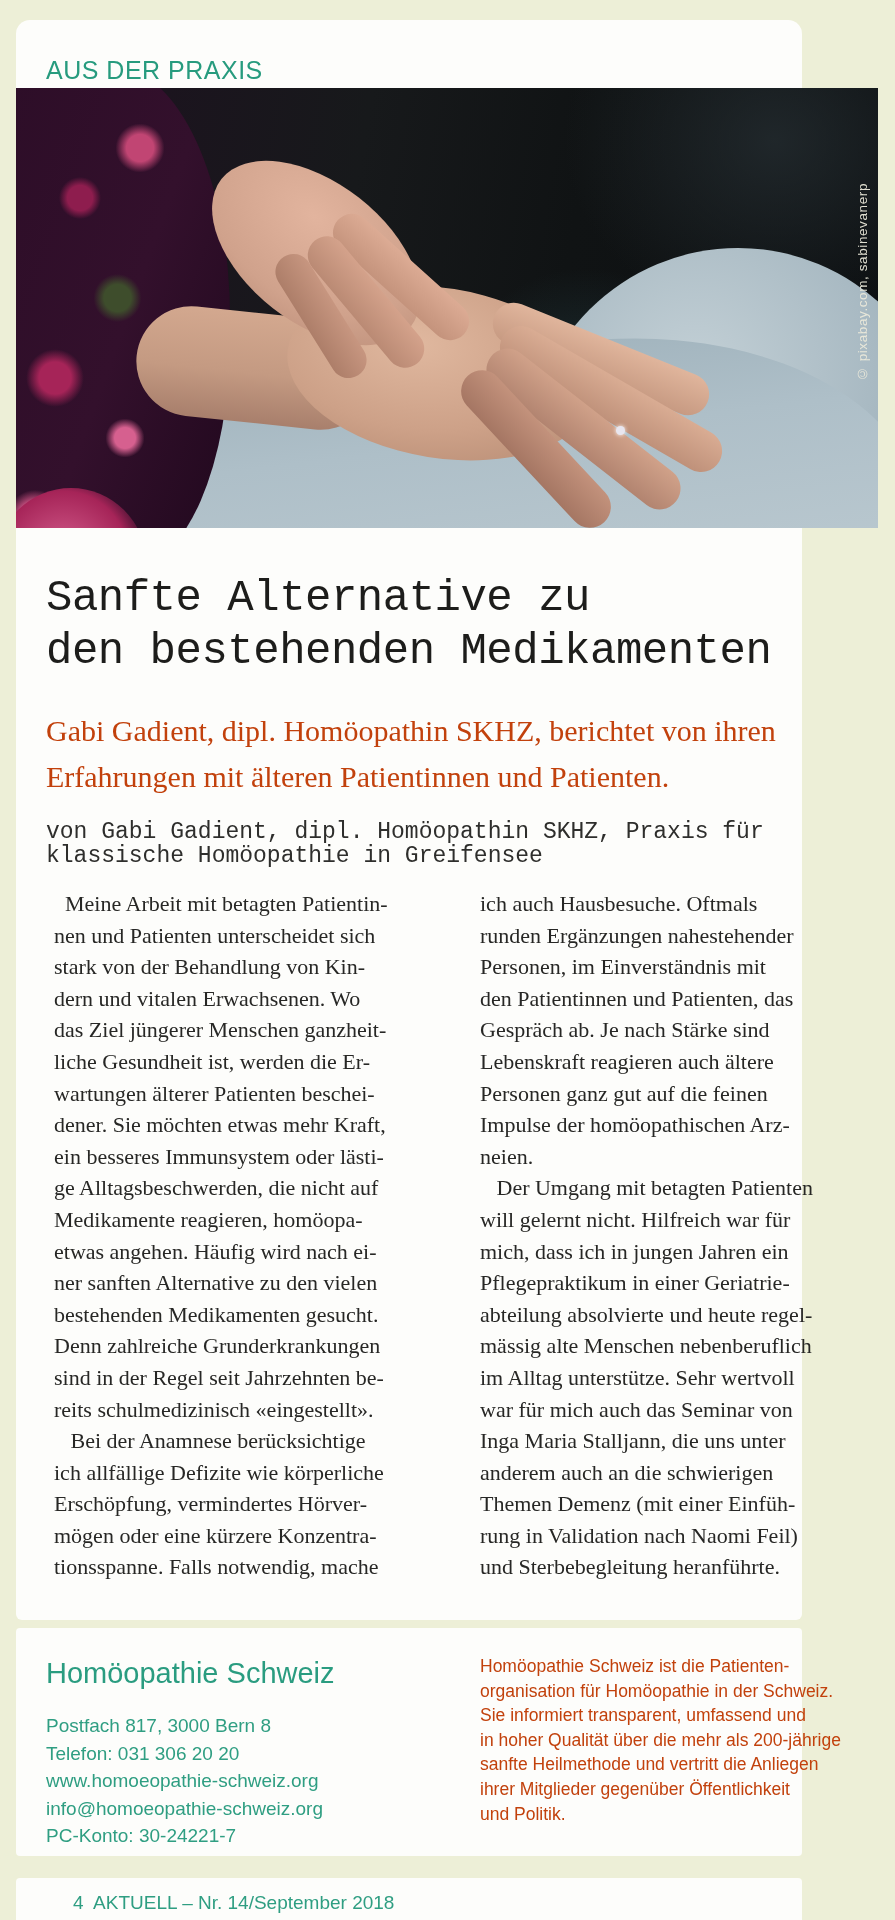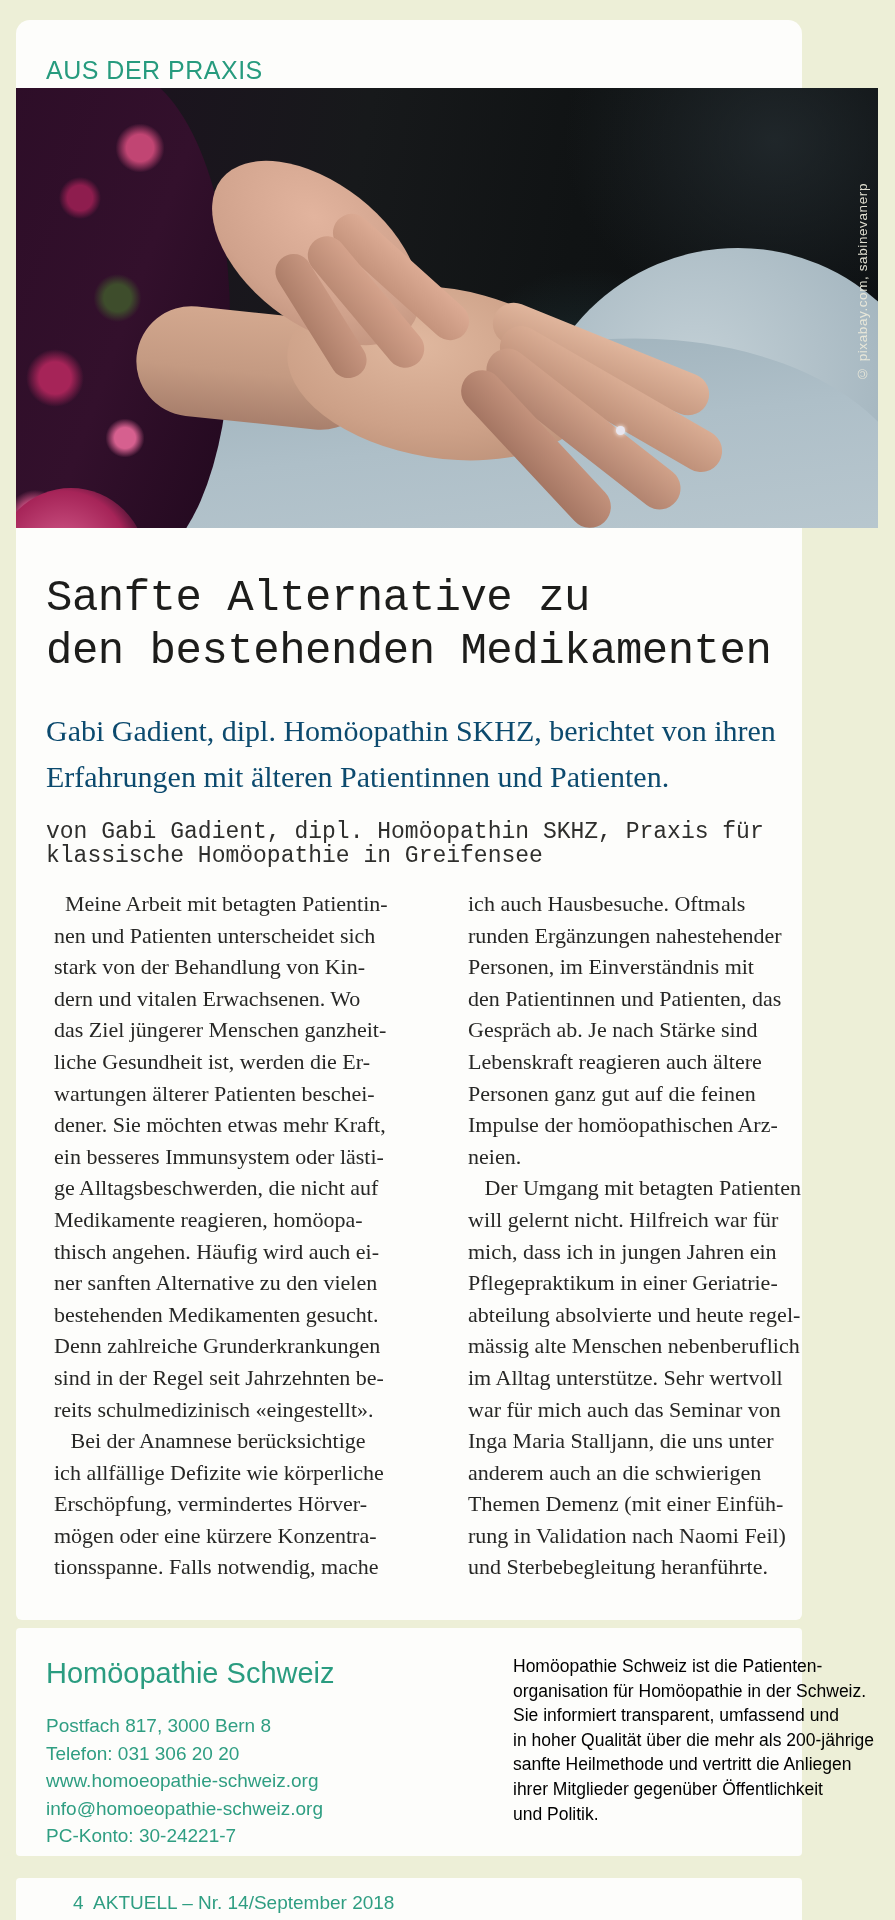--- a/index.html
+++ b/index.html
@@ -87,49 +87,49 @@
   }
   
   .title{
     position:absolute;top:552px;left:30px;width:800px;
     font-size:44px;line-height:53px;font-weight:500;color:#1d1d1b;
     letter-spacing:-.5px;white-space:pre-line;font-family:Liberation Mono, monospace;
   }
   .subtitle{
     position:absolute;top:688px;left:30px;width:810px;
     font-family:"Liberation Serif",serif;
-    font-size:30px;line-height:46px;color:#0c4a6e;white-space:pre-line;
+    font-size:30px;line-height:46px;color:#c2410c;white-space:pre-line;
   }
   .byline{
     position:absolute;top:800px;left:30px;width:810px;
     font-size:23px;line-height:24px;color:#2e2e2c;font-family:Liberation Mono, monospace;
   }
   .columns{
     position:absolute;top:868px;left:38px;width:818px;
-    display:flex;gap:22px;
+    display:flex;gap:34px;
   }
   .col{width:392px;}
   .bodyline{
     font-family:"Liberation Serif",serif;
     font-size:22px;line-height:31.6px;color:#272725;
     white-space:pre;
   }
   
   .card-info{top:1628px;height:228px;border-radius:4px;}
   .org-name{
     position:absolute;top:28px;left:30px;
     font-size:29px;line-height:34px;font-weight:500;color:#2a9c80;
   }
   .contact{position:absolute;top:84px;left:30px;}
   .contact-line{
     font-size:19px;line-height:27.5px;color:#2f9e82;white-space:pre;
   }
   .org-desc{position:absolute;top:26px;left:464px;width:380px;}
   .desc-line{
-    font-size:17.5px;line-height:24.6px;color:#000000;white-space:pre;margin-left:33px;
+    font-size:17.5px;line-height:24.6px;color:#c2410c;white-space:pre;
   }
   
   .card-bottom{top:1878px;height:62px;border-radius:4px 4px 0 0;}
   .page-footer{
     position:absolute;top:12px;left:57px;
     font-size:19px;line-height:26px;color:#2f9e82;white-space:pre;
   }
 </style>
 </head>
 <body>
@@ -171,21 +171,21 @@
         <div class="bodyline">nen und Patienten unterscheidet sich</div>
         <div class="bodyline">stark von der Behandlung von Kin-</div>
         <div class="bodyline">dern und vitalen Erwachsenen. Wo</div>
         <div class="bodyline">das Ziel jüngerer Menschen ganzheit-</div>
         <div class="bodyline">liche Gesundheit ist, werden die Er-</div>
         <div class="bodyline">wartungen älterer Patienten beschei-</div>
         <div class="bodyline">dener. Sie möchten etwas mehr Kraft,</div>
         <div class="bodyline">ein besseres Immunsystem oder lästi-</div>
         <div class="bodyline">ge Alltagsbeschwerden, die nicht auf</div>
         <div class="bodyline">Medikamente reagieren, homöopa-</div>
-        <div class="bodyline">thisch angehen. Häufig wird auch ei-</div>
+        <div class="bodyline">etwas angehen. Häufig wird nach ei-</div>
         <div class="bodyline">ner sanften Alternative zu den vielen</div>
         <div class="bodyline">bestehenden Medikamenten gesucht.</div>
         <div class="bodyline">Denn zahlreiche Grunderkrankungen</div>
         <div class="bodyline">sind in der Regel seit Jahrzehnten be-</div>
         <div class="bodyline">reits schulmedizinisch «eingestellt».</div>
         <div class="bodyline">   Bei der Anamnese berücksichtige</div>
         <div class="bodyline">ich allfällige Defizite wie körperliche</div>
         <div class="bodyline">Erschöpfung, vermindertes Hörver-</div>
         <div class="bodyline">mögen oder eine kürzere Konzentra-</div>
         <div class="bodyline">tionsspanne. Falls notwendig, mache</div>

